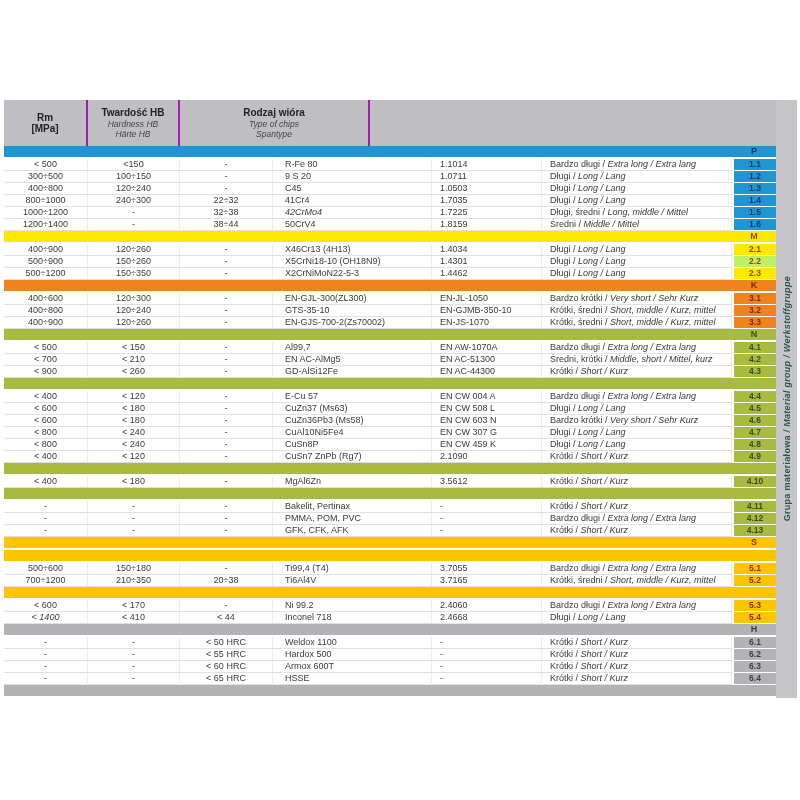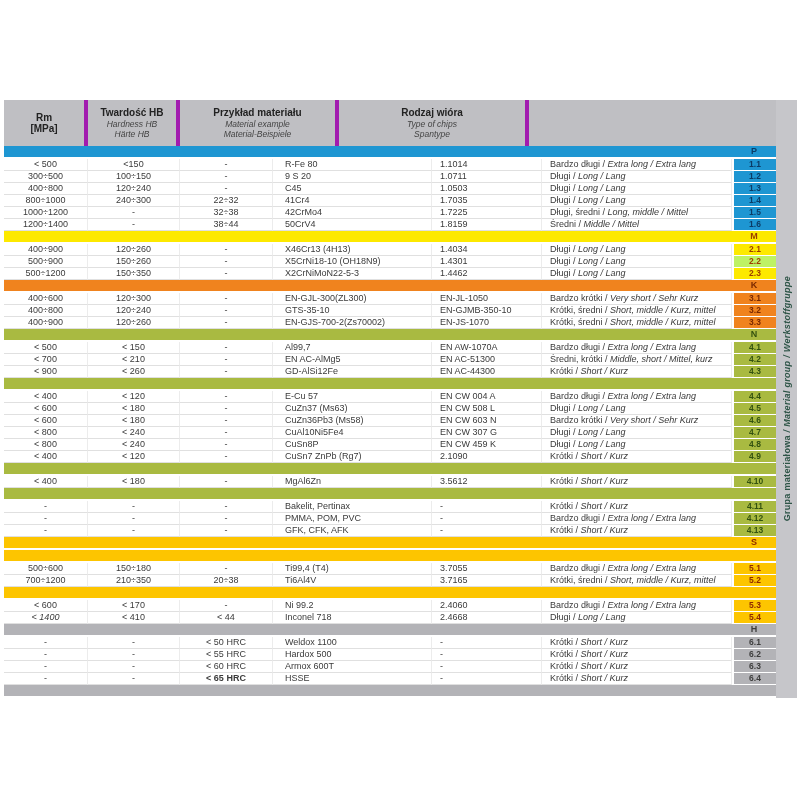--- a/index.html
+++ b/index.html
@@ -4,21 +4,21 @@
 <style>
   html,body{margin:0;padding:0;}
   body{
     width:800px;height:800px;background:#ffffff;position:relative;
     font-family:"Liberation Sans", sans-serif;color:#3a3a3a;
     -webkit-font-smoothing:antialiased;
   }
   .table-wrap{position:absolute;left:4px;top:100px;width:772px;}
   
   .thead{display:flex;background:#bfbfc3;height:46px;}
-  .th{box-sizing:border-box;border-right:4px solid #a21caf;
+  .th{box-sizing:border-box;border-right:2px solid #a21caf;
       display:flex;flex-direction:column;justify-content:center;align-items:center;
       text-align:center;}
   .th:last-child{border-right:none;}
   .th .l1{font-weight:bold;font-size:10px;line-height:12px;color:#222;}
   .th .l2,.th .l3{font-style:italic;font-size:8.5px;line-height:10px;color:#444;}
   .th.c0 .l2{font-style:normal;font-weight:bold;font-size:10px;color:#222;}
   
   .band{height:11px;margin-bottom:2px;display:flex;}
   .band .spacer{width:728px;}
   .band .letterbox{width:44px;text-align:center;font-size:9px;font-weight:bold;line-height:11px;}
@@ -48,25 +48,20 @@
   <div class="thead" id="thead">
       <div class="th c0" style="width: 84px;">
         <div class="l1">Rm</div>
         <div class="l2">[MPa]</div>
       </div>
       <div class="th c1" style="width: 92px;">
         <div class="l1">Twardość HB</div>
         <div class="l2">Hardness HB</div>
         <div class="l3">Härte HB</div>
       </div>
-      <div class="th c3" style="width: 159px;">
-        <div class="l1">Przykład materiału</div>
-        <div class="l2">Material example</div>
-        <div class="l3">Material-Beispiele</div>
-      </div>
       <div class="th c5" style="width: 190px;">
         <div class="l1">Rodzaj wióra</div>
         <div class="l2">Type of chips</div>
         <div class="l3">Spantype</div>
       </div>
       <div class="th c6" style="width: 44px;"></div>
     </div>
   <div id="tbody">
       <div class="band" style="background: rgb(30, 150, 210);">
         <div class="spacer"></div>
@@ -105,21 +100,21 @@
         <div class="td center" style="width: 93px;">22÷32</div>
         <div class="td ex" style="width: 159px;">41Cr4</div>
         <div class="td num" style="width: 110px;">1.7035</div>
         <div class="td left chips" style="width: 190px;"><span>Długi / </span><i>Long / Lang</i></div>
         <div class="td code" style="width: 44px; background: rgb(30, 150, 210); color: rgb(11, 60, 102);">1.4</div>
       </div>
       <div class="trow">
         <div class="td center" style="width: 84px;">1000÷1200</div>
         <div class="td center" style="width: 92px;">-</div>
         <div class="td center" style="width: 93px;">32÷38</div>
-        <div class="td ex" style="width: 159px;">42CrMo4</div>
+        <div class="td ex" style="width: 159px; font-style: italic;">42CrMo4</div>
         <div class="td num" style="width: 110px;">1.7225</div>
         <div class="td left chips" style="width: 190px;"><span>Długi, średni / </span><i>Long, middle / Mittel</i></div>
         <div class="td code" style="width: 44px; background: rgb(30, 150, 210); color: rgb(11, 60, 102);">1.5</div>
       </div>
       <div class="trow">
         <div class="td center" style="width: 84px;">1200÷1400</div>
         <div class="td center" style="width: 92px;">-</div>
         <div class="td center" style="width: 93px;">38÷44</div>
         <div class="td ex" style="width: 159px;">50CrV4</div>
         <div class="td num" style="width: 110px;">1.8159</div>
@@ -396,21 +391,21 @@
         <div class="td center" style="width: 92px;">-</div>
         <div class="td center" style="width: 93px;">&lt; 60 HRC</div>
         <div class="td ex" style="width: 159px;">Armox 600T</div>
         <div class="td num" style="width: 110px;">-</div>
         <div class="td left chips" style="width: 190px;"><span>Krótki / </span><i>Short / Kurz</i></div>
         <div class="td code" style="width: 44px; background: rgb(179, 179, 183); color: rgb(61, 61, 61);">6.3</div>
       </div>
       <div class="trow">
         <div class="td center" style="width: 84px;">-</div>
         <div class="td center" style="width: 92px;">-</div>
-        <div class="td center" style="width: 93px; font-weight: bold;">&lt; 65 HRC</div>
+        <div class="td center" style="width: 93px;">&lt; 65 HRC</div>
         <div class="td ex" style="width: 159px;">HSSE</div>
         <div class="td num" style="width: 110px;">-</div>
         <div class="td left chips" style="width: 190px;"><span>Krótki / </span><i>Short / Kurz</i></div>
         <div class="td code" style="width: 44px; background: rgb(179, 179, 183); color: rgb(61, 61, 61);">6.4</div>
       </div>
       <div class="band" style="background: rgb(179, 179, 183);">
         <div class="spacer"></div>
         <div class="letterbox" style="color: rgb(51, 51, 51);"></div>
       </div>
     </div>

